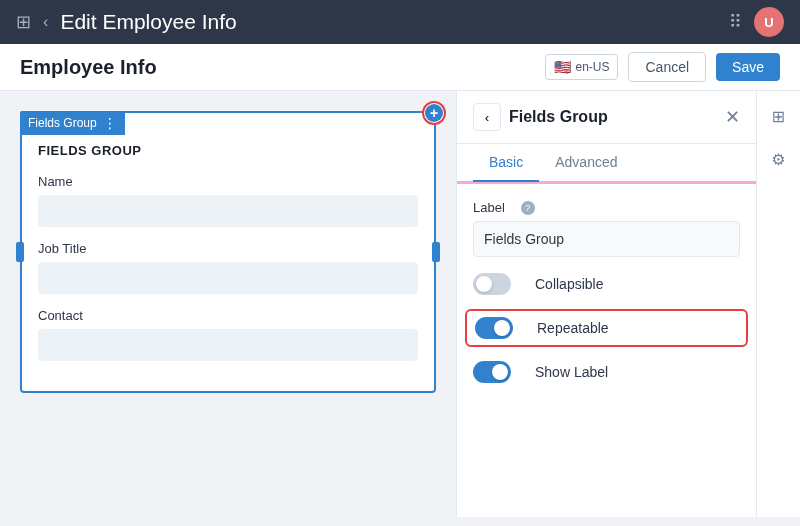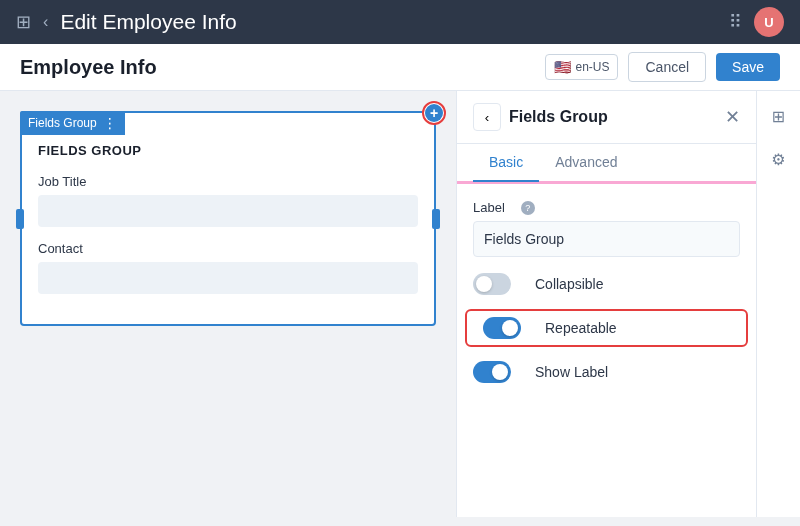--- a/index.html
+++ b/index.html
@@ -134,21 +134,21 @@
     .panel-input {
       width: 100%; height: 36px; border: 1px solid #e2e8f0; border-radius: 4px;
       padding: 0 10px; font-size: 14px; color: #2d3748; background: #f7fafc;
     }
 
     
     .toggle-row {
       display: flex; align-items: center; gap: 24px; margin-bottom: 14px;
     }
     .toggle-row.highlighted {
-      border: 2px solid #e53e3e; border-radius: 6px; padding: 6px 16px; margin: 0 -8px 2px;
+      border: 2px solid #e53e3e; border-radius: 6px; padding: 6px 8px; margin: 0 -8px 2px;
     }
     .toggle-label { font-size: 14px; color: #2d3748; }
 
     
     .toggle-switch {
       width: 38px; height: 22px; border-radius: 11px; position: relative; cursor: pointer;
       transition: background 0.2s; flex-shrink: 0;
     }
     .toggle-switch.off { background: #cbd5e0; }
     .toggle-switch.on { background: #3182ce; }
@@ -203,20 +203,24 @@
         <span class="fields-group-header-dots">⋮</span>
       </div>
       <div class="add-btn-canvas">
         <div class="add-circle-inner">+</div>
       </div>
       <div class="resize-left"></div>
       <div class="resize-right"></div>
       <div class="fields-group-body">
         <div class="section-title">FIELDS GROUP</div>
         <div class="field-item">
+          <div class="field-label">Name</div>
+          <div class="field-input"></div>
+        </div>
+        <div class="field-item">
           <div class="field-label">Job Title</div>
           <div class="field-input"></div>
         </div>
         <div class="field-item">
           <div class="field-label">Contact</div>
           <div class="field-input"></div>
         </div>
       </div>
     </div>
   </div>

